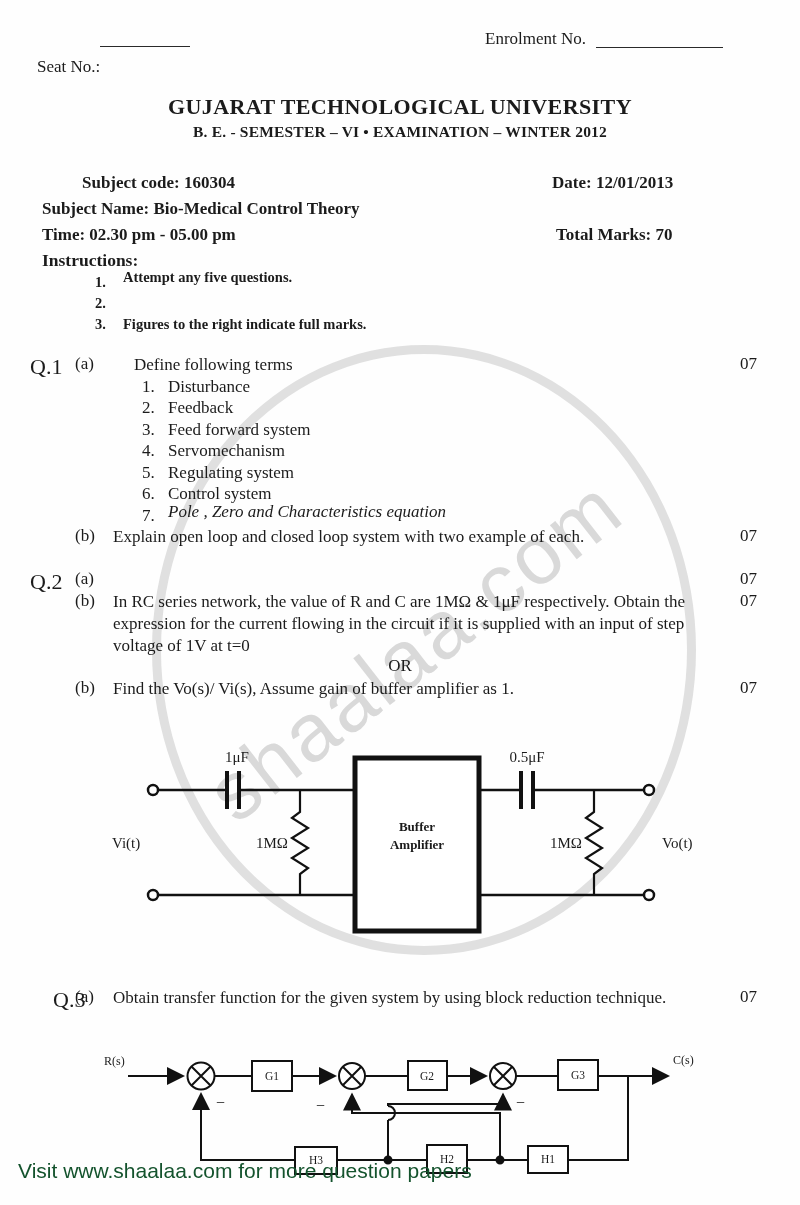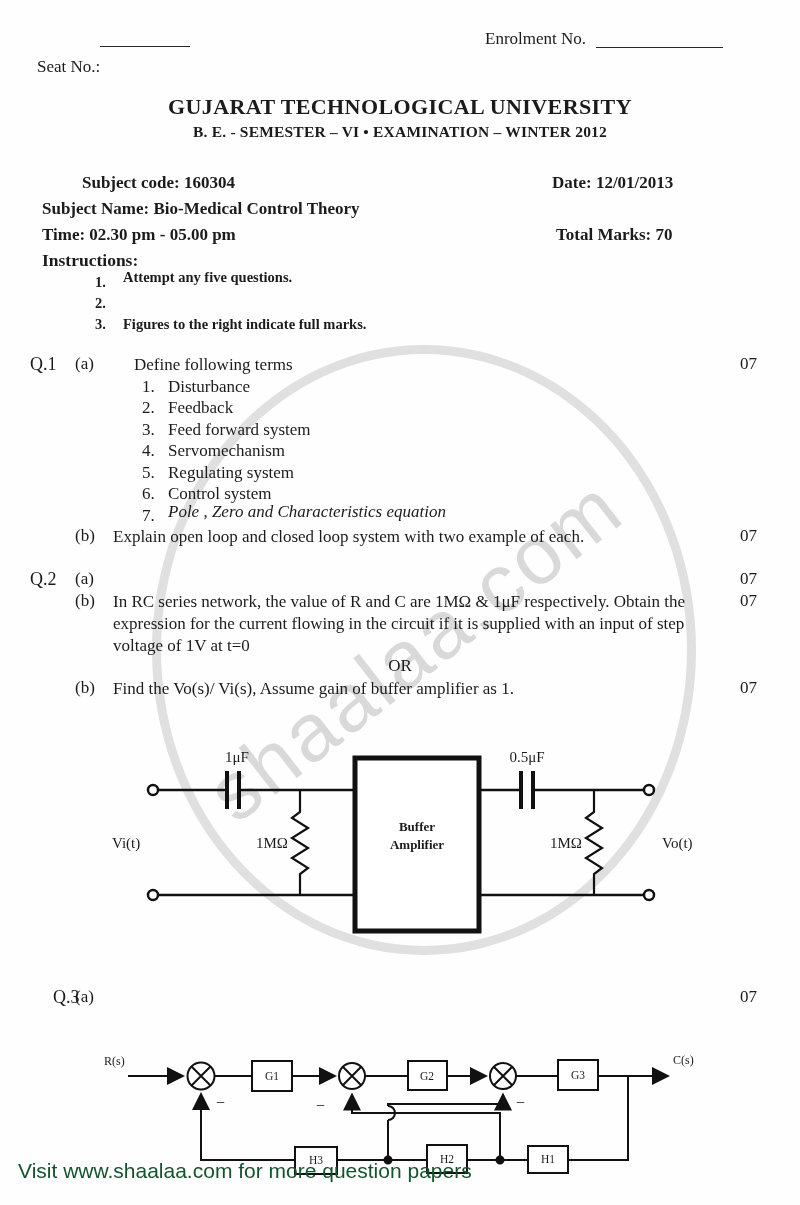--- a/index.html
+++ b/index.html
@@ -30,21 +30,21 @@
     font-size:22px;font-weight:bold;letter-spacing:0.4px;
   }
   .subtitle{
     position:absolute;left:0;top:123px;width:800px;text-align:center;
     font-size:15.5px;font-weight:bold;letter-spacing:0.2px;
   }
   .meta{font-size:17px;font-weight:bold;}
   .instr-title{font-size:17.5px;font-weight:bold;}
   .instr-row{position:absolute;font-size:14.5px;font-weight:bold;}
   
-  .qnum{position:absolute;left:30px;font-size:18px;}
+  .qnum{position:absolute;left:30px;font-size:22px;}
   .qpart{position:absolute;left:75px;font-size:17px;}
   .qtext{position:absolute;left:113px;width:618px;font-size:17px;line-height:21.8px;}
   .qmarks{position:absolute;left:740px;font-size:17px;}
   .sub-num{position:absolute;left:142px;font-size:17px;}
   .sub-text{position:absolute;left:168px;font-size:17px;}
   .or-row{position:absolute;left:0;width:800px;text-align:center;font-size:17px;}
   svg{position:absolute;left:0;}
   svg text{font-family:"Liberation Serif", serif;fill:#1b1b1b;}
   .footer{
     position:absolute;left:18px;top:1159px;
@@ -149,20 +149,21 @@
     <text x="288" y="133" text-anchor="end" font-size="15">1MΩ</text>
     <text x="582" y="133" text-anchor="end" font-size="15">1MΩ</text>
     <text x="112" y="133" font-size="15">Vi(t)</text>
     <text x="662" y="133" font-size="15">Vo(t)</text>
     <text x="417" y="116" text-anchor="middle" font-size="13" font-weight="bold" font-family="Liberation Sans, sans-serif">Buffer</text>
     <text x="417" y="134" text-anchor="middle" font-size="13" font-weight="bold" font-family="Liberation Sans, sans-serif">Amplifier</text>
   </svg>
 
   <span class="qnum" style="top:987px;margin-left:23px;">Q.3</span>
   <span class="qpart" style="top:987px;">(a)</span>
+  <span class="qtext" style="top:987px;">Obtain transfer function for the given system by using block reduction technique.</span>
   <span class="qmarks" style="top:987px;">07</span>
 
   <svg style="top:1040px;" width="800" height="150" viewBox="0 0 800 150">
     <defs>
       <marker id="arr" markerWidth="10" markerHeight="9" refX="8" refY="4.5" orient="auto">
         <path d="M0,0 L9,4.5 L0,9 z" fill="#111"></path>
       </marker>
     </defs>
     <g stroke="#111" stroke-width="2" fill="none">
 

